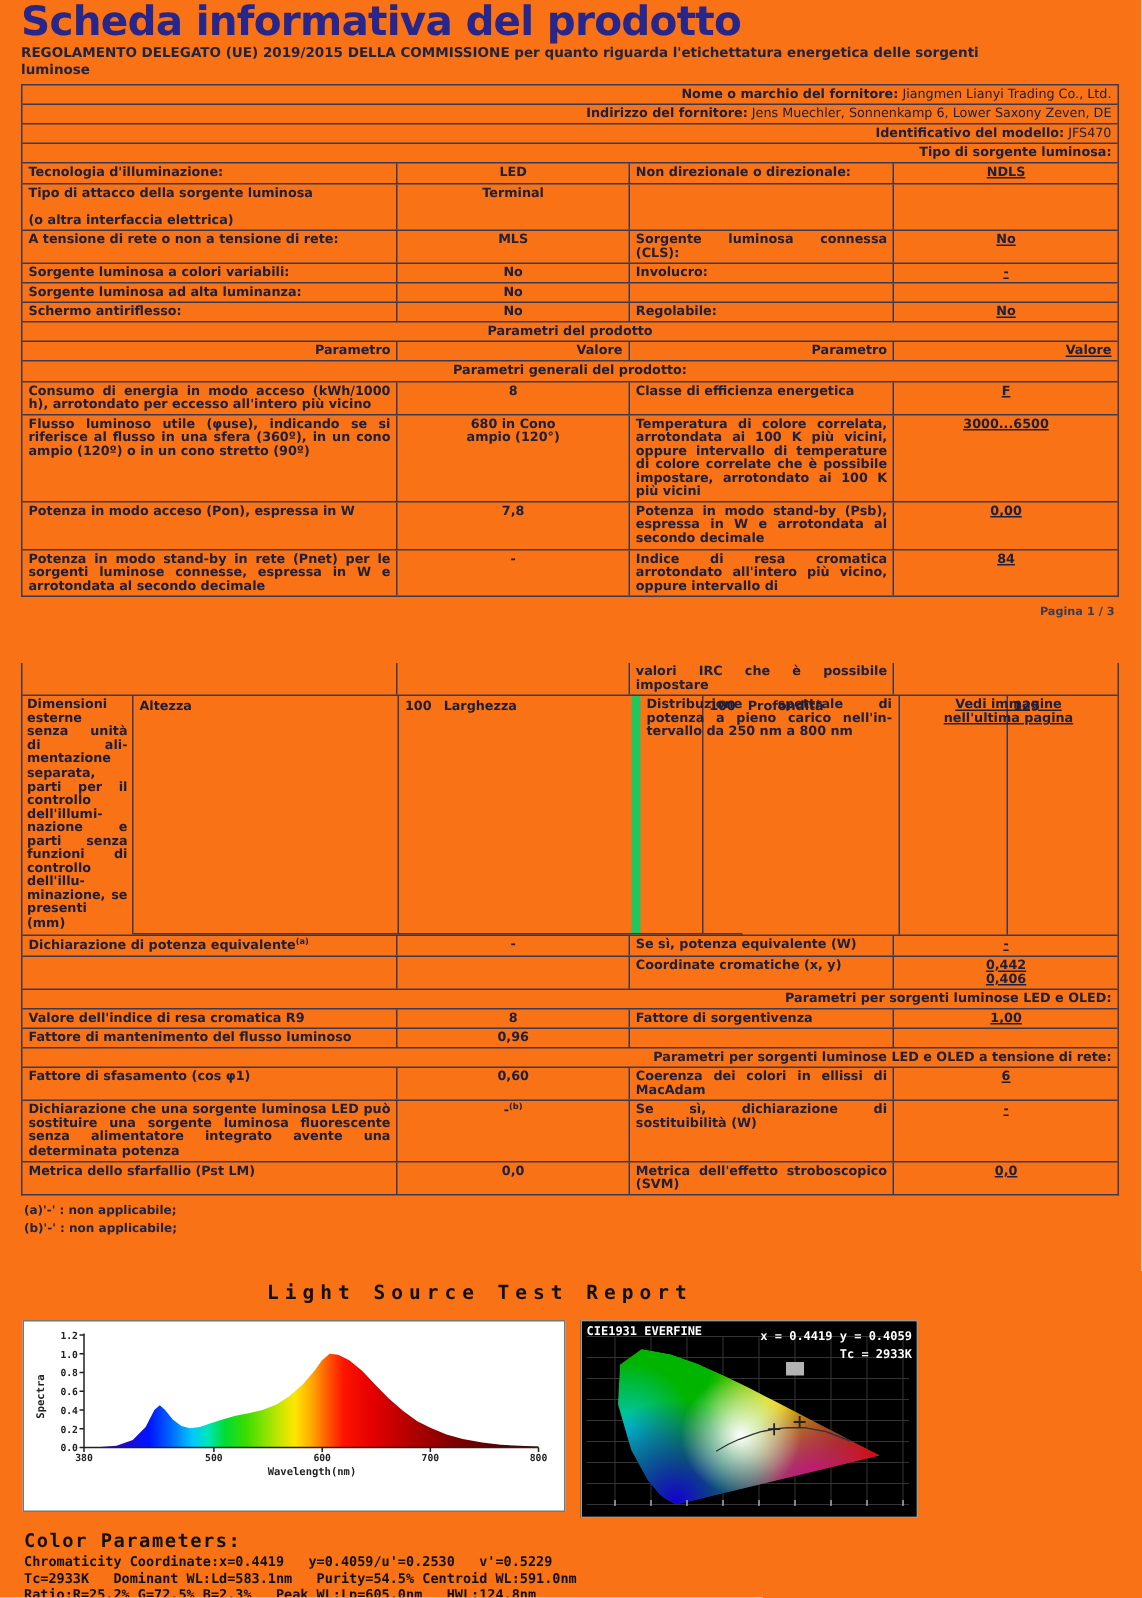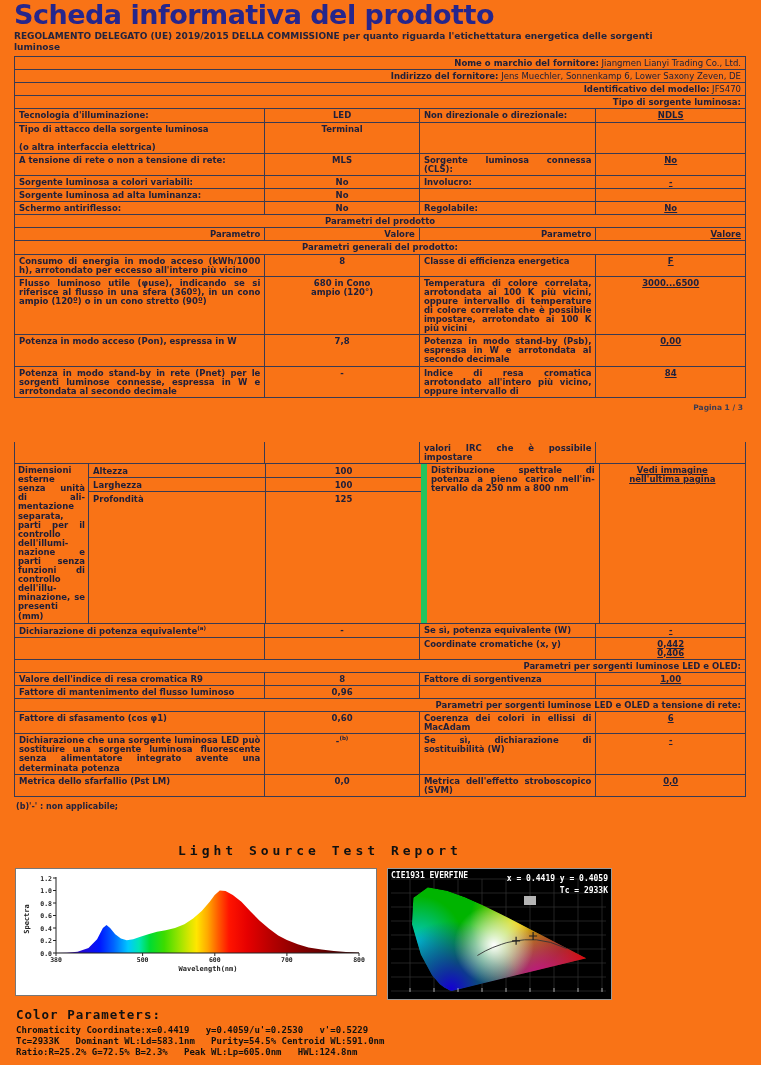--- a/index.html
+++ b/index.html
@@ -23,21 +23,21 @@
   .hdr{text-align:center;}
   .left{text-align:right;}
   .pre{white-space:pre-line;}
   .sup{font-size:5.5px;vertical-align:super;}
   .kv .lab{font-weight:bold;}
   .kv .val{font-weight:normal;}
   
   .dim-outer{width:406px;border-right:6px solid #22c55e;display:flex;padding:0;}
   .dim-label{width:74px;box-sizing:border-box;border-right:1px solid #3a3a52;padding:2px 3px;
              font-size:8.5px;line-height:1.07;font-weight:bold;text-align:justify;}
-  .dim-sub{width:332px;display:flex;flex-direction:column;}
+  .dim-sub{width:332px;display:flex;flex-direction:row;}
   .dim-subrow{display:flex;border-bottom:1px solid #3a3a52;}
   .dim-subrow.nb{border-bottom:none;flex:1;}
   .dim-k{width:177px;box-sizing:border-box;border-right:1px solid #3a3a52;padding:2px 4px 1px;
          font-size:8.5px;font-weight:bold;}
   .dim-v{flex:1;padding:2px 4px 1px;font-size:8.5px;font-weight:bold;text-align:center;}
 
   .pagefoot{margin:5px 18px 0 0;text-align:right;font-size:7.5px;font-weight:bold;color:#3c3c50;}
   .footnotes{margin:4px 0 0 16px;font-size:8px;font-weight:bold;color:#23233d;line-height:1.5;}
 
   
@@ -241,20 +241,21 @@
     </div>
     <div class="row">
       <div class="cell c1">Metrica dello sfarfallio (Pst LM)</div>
       <div class="cell c2">0,0</div>
       <div class="cell c3">Metrica dell'effetto stroboscopico (SVM)</div>
       <div class="cell c4">0,0</div>
     </div>
   </div>
 
   <div class="footnotes">
+    <div>(a)'-' : non applicabile;</div>
     <div>(b)'-' : non applicabile;</div>
   </div>
 
   <div class="report-title">Light Source Test Report</div>
 
   <div class="charts">
 
     <div class="spd-panel">
       <svg width="360" height="126" viewBox="0 0 360 126">
         <defs>

